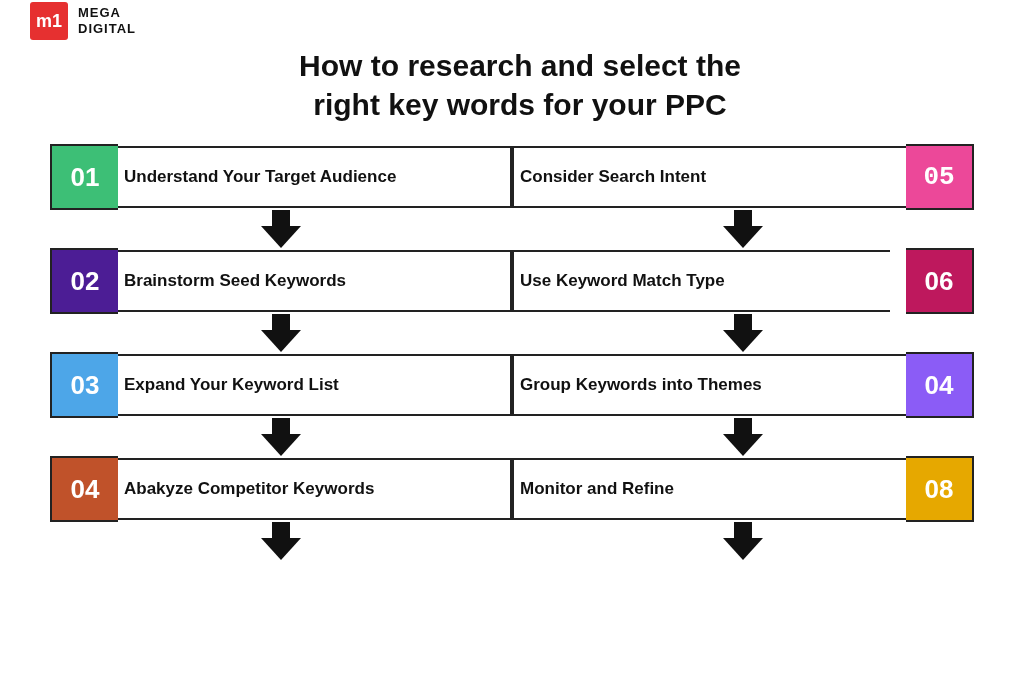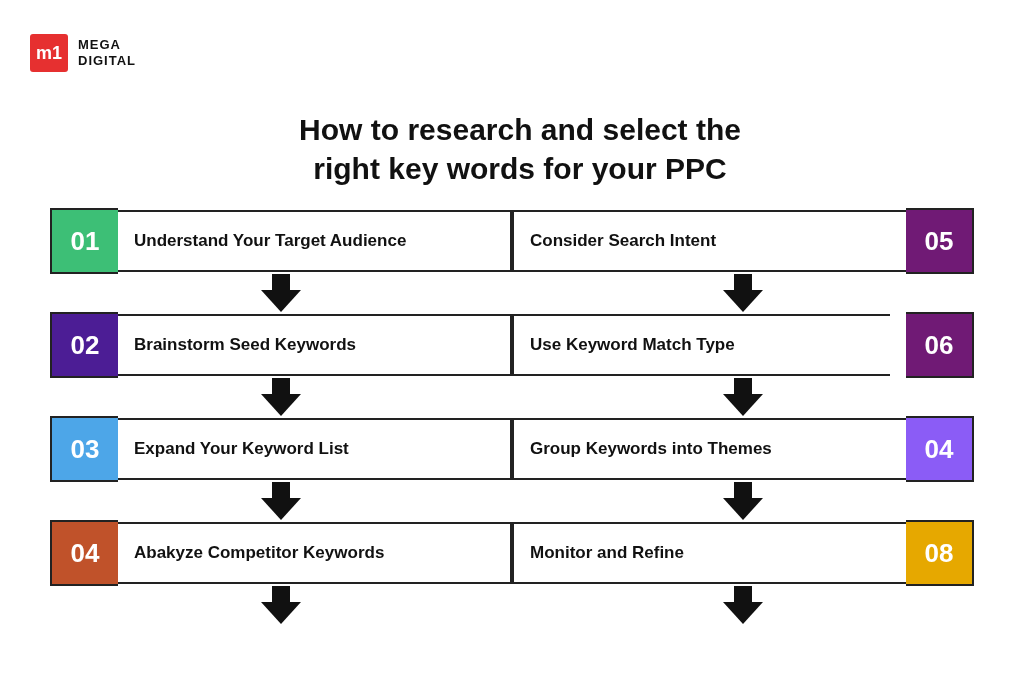--- a/index.html
+++ b/index.html
@@ -8,21 +8,21 @@
       height: 691px;
       background: #ffffff;
       font-family: 'Arial', sans-serif;
       overflow: hidden;
     }
 
     
     .logo-area {
       display: flex;
       align-items: center;
-      padding: 34px 30px;
+      padding: 2px 30px;
       gap: 10px;
     }
     .logo-box {
       width: 38px;
       height: 38px;
       background: #e63030;
       display: flex;
       align-items: center;
       justify-content: center;
       color: white;
@@ -91,21 +91,21 @@
       justify-content: center;
       color: white;
       font-size: 26px;
       font-weight: 900;
       flex-shrink: 0;
       z-index: 2;
     }
 
     .step-label {
       border: 2.5px solid #222;
-      padding: 12px 16px;
+      padding: 12px 6px;
       font-size: 17px;
       font-weight: 700;
       color: #111;
       line-height: 1.35;
       background: #fff;
       min-height: 62px;
       display: flex;
       align-items: center;
     }
 
@@ -154,22 +154,22 @@
       border-left: 20px solid transparent;
       border-right: 20px solid transparent;
       border-top: 22px solid #111;
     }
 
     
     .badge-green { background: #3dbf76; }
     .badge-yellow { background: #4c1d95; }
     .badge-blue-light { background: #4da6e8; }
     .badge-red-brown { background: #c0522a; }
-    .badge-teal { background: #701a75; }
-    .badge-blue-dark { background: #701a75; margin-left: 16px; }
+    .badge-teal { background: #ec4899; font-family: Liberation Mono, monospace; }
+    .badge-blue-dark { background: #be185d; margin-left: 16px; }
     .badge-purple { background: #8b5cf6; }
     .badge-gold { background: #e6a800; }
 
     
     .step-block {
       width: 100%;
       display: flex;
       flex-direction: column;
       align-items: center;
     }

